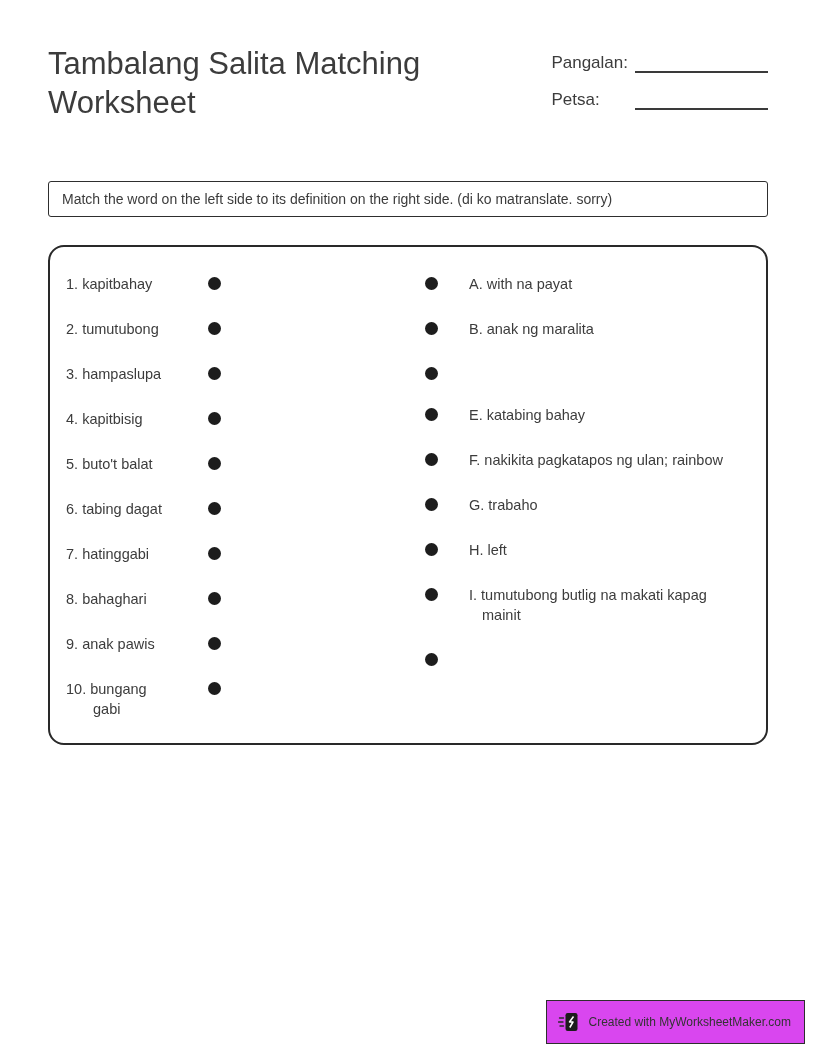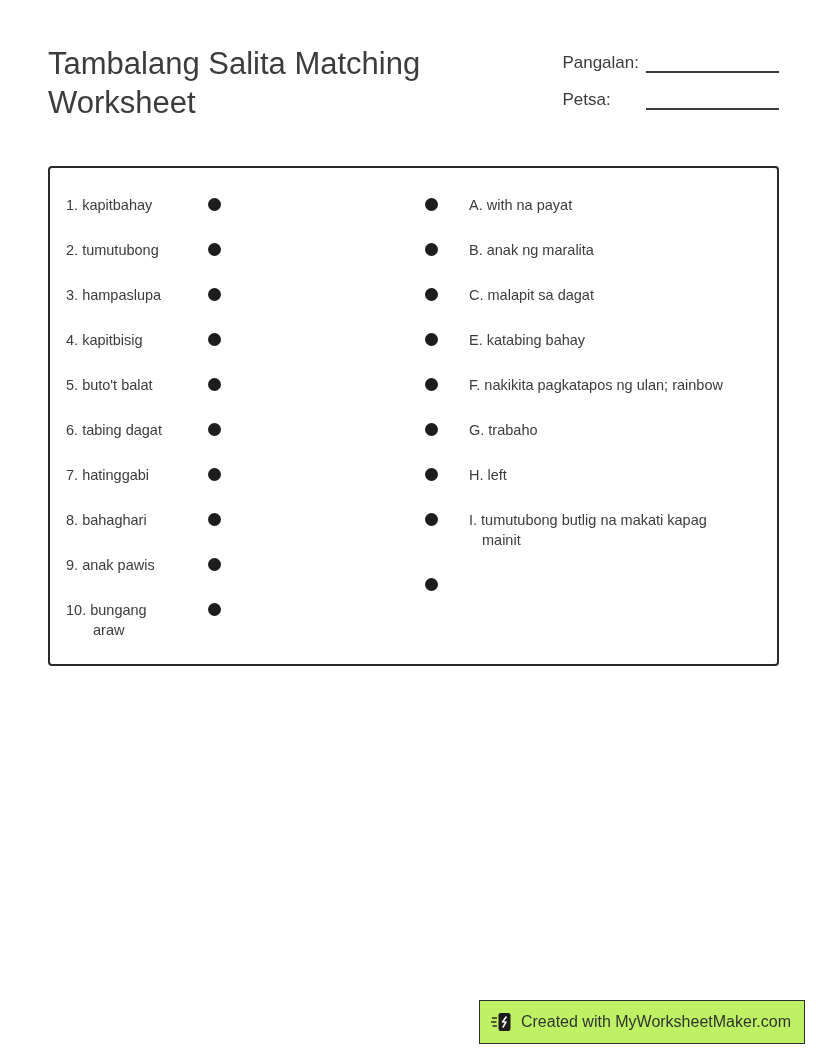--- a/index.html
+++ b/index.html
@@ -4,21 +4,21 @@
 <style>
   * { margin: 0; padding: 0; box-sizing: border-box; }
   html, body { background: #ffffff; }
   body {
     width: 816px; height: 1056px;
     position: relative;
     font-family: "Liberation Sans", sans-serif;
     color: #3b3b3b;
     overflow: hidden;
   }
-  .page { padding: 44px 37px 0 48px; position: relative; height: 100%; }
+  .page { padding: 44px 48px 0 48px; position: relative; height: 100%; }
 
   
   .header { display: flex; justify-content: space-between; align-items: flex-start; }
   .title {
     font-size: 31px; font-weight: 400; line-height: 39px;
     color: #3c3c3c; max-width: 480px; letter-spacing: 0;
   }
   .fields { margin-top: 8px; }
   .field-row {
     display: flex; align-items: flex-end; justify-content: space-between;
@@ -32,22 +32,22 @@
 
   
   .instructions {
     margin-top: 55px;
     border: 1.5px solid #2e2e2e; border-radius: 3px;
     padding: 9px 13px; font-size: 14px; line-height: 16px; color: #3b3b3b;
   }
 
   
   .match-box {
-    margin-top: 40px;
-    border: 2px solid #292929; border-radius: 4px;
+    margin-top: 28px;
+    border: 2px solid #292929; border-radius: 16px;
     padding: 27px 16px 24px 16px;
     display: flex;
   }
   .col-left { width: 359px; flex: 0 0 359px; }
   .col-right { flex: 1; }
   .match-row {
     display: flex; align-items: flex-start;
     margin-bottom: 25px;
     font-size: 14.5px; line-height: 20px; color: #3c3c3c;
   }
@@ -66,21 +66,21 @@
     border-radius: 50%; background: #1d1d1d;
     margin-top: 3px; cursor: pointer;
   }
 
   
   .credit {
     position: absolute; right: 11px; bottom: 12px;
     border: 1.5px solid #2e2e2e;
     padding: 9px 13px 9px 11px;
     display: flex; align-items: center; gap: 8px;
-    font-size: 16px; color: #333; background: #bef264;
+    font-size: 12px; color: #333; background: #d946ef;
   }
   .credit svg { display: block; }
 </style>
 </head>
 <body>
 
 <div class="page">
 
   <div class="header">
     <h1 class="title">Tambalang Salita Matching Worksheet</h1>
@@ -89,20 +89,23 @@
         <span class="field-label">Pangalan:</span>
         <span class="field-blank"></span>
       </div>
       <div class="field-row">
         <span class="field-label">Petsa:</span>
         <span class="field-blank"></span>
       </div>
     </div>
   </div>
 
+  <div class="instructions">
+    <span>Match the word on the left side to its definition on the right side. (di ko matranslate. sorry)</span>
+  </div>
 
   <div class="match-box">
 
     <div class="col-left">
       <div class="match-row">
         <div class="item-text"><span>1.</span> <span>kapitbahay</span></div>
         <span class="dot"></span>
       </div>
       <div class="match-row">
         <div class="item-text"><span>2.</span> <span>tumutubong</span></div>
@@ -130,37 +133,36 @@
       </div>
       <div class="match-row">
         <div class="item-text"><span>8.</span> <span>bahaghari</span></div>
         <span class="dot"></span>
       </div>
       <div class="match-row">
         <div class="item-text"><span>9.</span> <span>anak pawis</span></div>
         <span class="dot"></span>
       </div>
       <div class="match-row">
-        <div class="item-text"><span>10.</span> <span>bungang araw</span></div>
+        <div class="item-text"><span>10.</span> <span>bungang gabi</span></div>
         <span class="dot"></span>
       </div>
     </div>
 
     <div class="col-right">
       <div class="match-row">
         <span class="dot"></span>
         <div class="item-text"><span>A.</span> <span>with na payat</span></div>
       </div>
       <div class="match-row">
         <span class="dot"></span>
         <div class="item-text"><span>B.</span> <span>anak ng maralita</span></div>
       </div>
       <div class="match-row">
         <span class="dot"></span>
-        <div class="item-text"><span>C.</span> <span>malapit sa dagat</span></div>
       </div>
       <div class="match-row">
         <span class="dot"></span>
         <div class="item-text"><span>E.</span> <span>katabing bahay</span></div>
       </div>
       <div class="match-row">
         <span class="dot"></span>
         <div class="item-text"><span>F.</span> <span>nakikita pagkatapos ng ulan; rainbow</span></div>
       </div>
       <div class="match-row">

